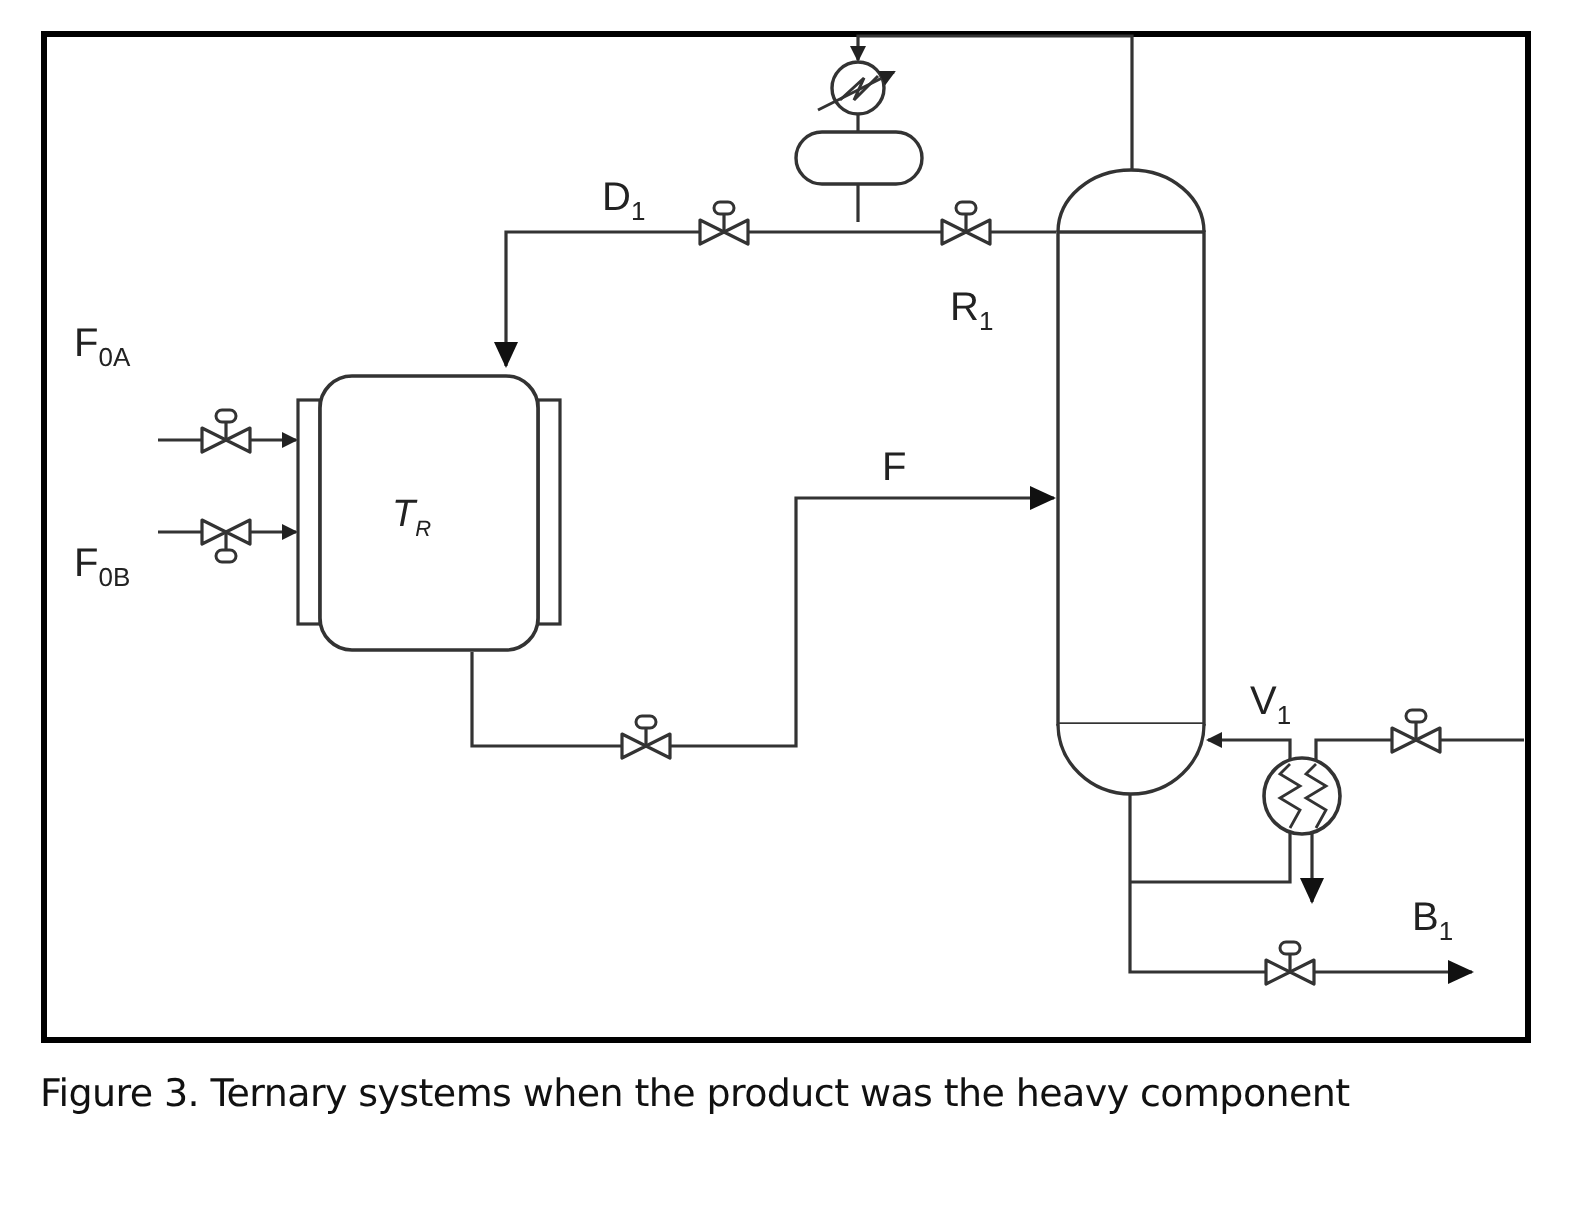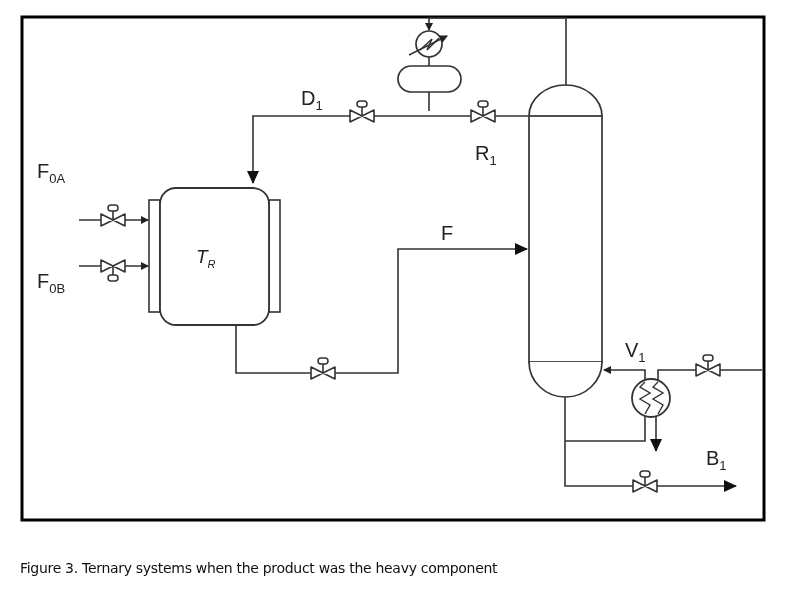--- a/index.html
+++ b/index.html
@@ -1,21 +1,21 @@
 <!DOCTYPE html>
 <html><head>
 <meta charset="utf-8">
 <style>
   html, body { margin: 0; padding: 0; background: #ffffff; }
   body { width: 792px; height: 606px; position: relative; overflow: hidden; font-family: "Liberation Sans", sans-serif; }
   #diagram { position: absolute; left: 0; top: 0; width: 792px; height: 606px; }
   .lbl { font-family: "Liberation Sans", sans-serif; fill: #222222; }
   .caption {
-    position: absolute; left: 20px; top: 560px; width: 760px;
-    font-family: "DejaVu Sans", sans-serif; font-size: 14px; color: #111111;
+    position: absolute; left: 20px; top: 536px; width: 760px;
+    font-family: "DejaVu Sans", sans-serif; font-size: 19px; color: #111111;
     letter-spacing: -0.3px; white-space: nowrap;
   }
 </style>
 </head>
 <body>
 
 <svg id="diagram" viewBox="0 0 792 606" xmlns="http://www.w3.org/2000/svg">
   <defs>
     <marker id="arr" markerWidth="8" markerHeight="8" refX="7" refY="4" orient="auto" markerUnits="userSpaceOnUse">
       <path d="M0,0 L8,4 L0,8 Z" fill="#222"></path>

